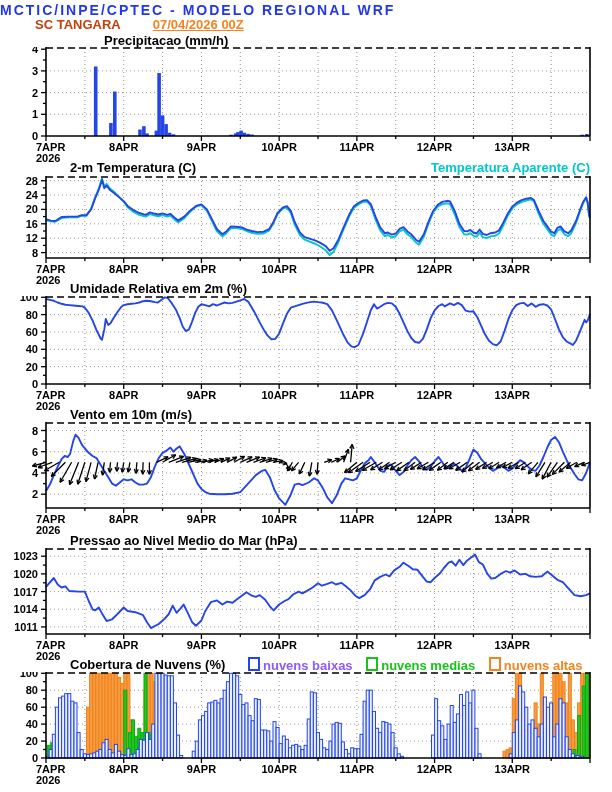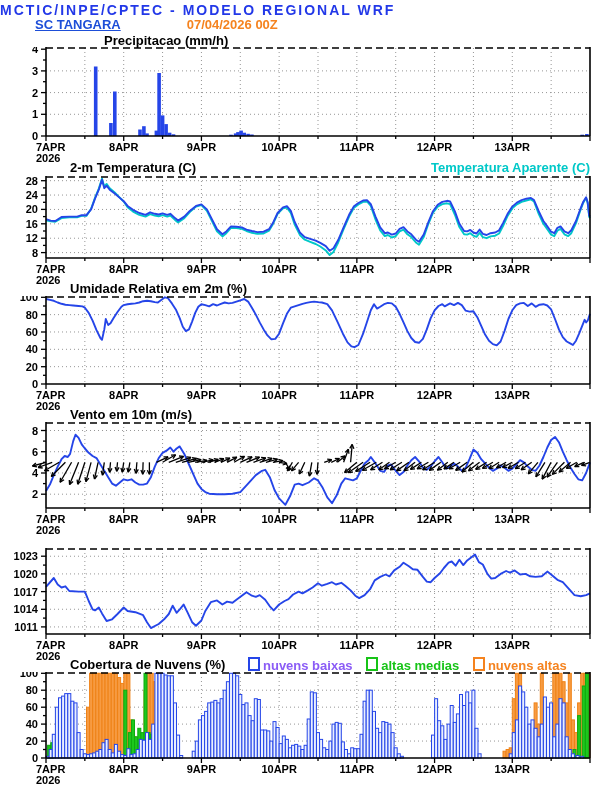--- a/index.html
+++ b/index.html
@@ -1,21 +1,21 @@
 <!DOCTYPE html>
 <html><head>
 <meta charset="utf-8">
 <style>
   html,body{margin:0;padding:0;background:#ffffff;}
   .page{position:relative;width:612px;height:792px;background:#fff;overflow:hidden;
         font-family:"Liberation Sans",sans-serif;font-weight:bold;}
   .hdr1{position:absolute;top:2px;left:0;width:612px;
         font-size:14px;letter-spacing:2px;}
   .hdr2{position:absolute;top:17px;left:35px;font-size:13px;}
-  .hdr2 .run{margin-left:66px;}
+  .hdr2 .run{margin-left:32px;text-decoration:underline;}
   .trow{position:absolute;left:0;width:612px;height:15px;font-size:13px;}
   .trow .lt{position:absolute;left:70px;white-space:nowrap;}
   .trow .rt{position:absolute;right:22px;white-space:nowrap;}
   .row3 .lt{left:70px;padding-left:34px;} .row3 .rt{right:22px;}
   .legend{position:absolute;left:248px;top:0;white-space:nowrap;font-size:13px;}
   .leg{margin-right:10px;}
   .lsq{display:inline-block;width:8px;height:10px;border:2px solid #000;
        background:#fff;vertical-align:-1px;margin-right:3px;}
   svg{position:absolute;left:0;}
   svg text{font-family:"Liberation Sans",sans-serif;font-weight:bold;fill:#000;font-size:11px;}
@@ -23,21 +23,21 @@
   .fr{stroke:#000;stroke-width:1.6;fill:none;}
   .dash{stroke-dasharray:7 4;}
   .tick{stroke:#000;stroke-width:1.3;}
 </style>
 </head>
 <body>
 
 <div class="page">
   <div class="hdr1" style="color: rgb(34, 56, 232);">MCTIC/INPE/CPTEC - MODELO REGIONAL WRF</div>
   <div class="hdr2">
-    <span class="station" style="color: #1d4ed8; text-decoration: underline;">SC TANGARA</span><span class="run" style="color: rgb(245, 131, 31);">07/04/2026 00Z</span>
+    <span class="station" style="color: #c2410c;">SC TANGARA</span><span class="run" style="color: rgb(245, 131, 31);">07/04/2026 00Z</span>
   </div>
 
   <div class="trow row3" style="top:33px">
     <span class="lt">Precipitacao (mm/h)</span>
   </div>
   <svg id="svg0" style="top:47px" width="612" height="116" viewBox="0 0 612 116">
       <line class="grid" x1="84.85714285714286" y1="1" x2="84.85714285714286" y2="88"></line>
       <line class="grid" x1="123.71428571428571" y1="1" x2="123.71428571428571" y2="88"></line>
       <line class="grid" x1="162.57142857142856" y1="1" x2="162.57142857142856" y2="88"></line>
       <line class="grid" x1="201.42857142857142" y1="1" x2="201.42857142857142" y2="88"></line>
@@ -567,20 +567,23 @@
       <text x="356.85714285714283" y="101" text-anchor="middle">11APR</text>
       <line class="tick" x1="434.57142857142856" y1="86" x2="434.57142857142856" y2="91"></line>
       <line class="tick" x1="473.42857142857144" y1="86" x2="473.42857142857144" y2="89"></line>
       <text x="434.57142857142856" y="101" text-anchor="middle">12APR</text>
       <line class="tick" x1="512.2857142857142" y1="86" x2="512.2857142857142" y2="91"></line>
       <line class="tick" x1="551.1428571428571" y1="86" x2="551.1428571428571" y2="89"></line>
       <text x="512.2857142857142" y="101" text-anchor="middle">13APR</text>
       <line class="tick" x1="590" y1="86" x2="590" y2="91"></line>
     </svg>
 
+  <div class="trow" style="top:533px">
+    <span class="lt">Pressao ao Nivel Medio do Mar (hPa)</span>
+  </div>
   <svg id="svg4" style="top:548px" width="612" height="113" viewBox="0 0 612 113">
       <line class="grid" x1="84.85714285714286" y1="1" x2="84.85714285714286" y2="85"></line>
       <line class="grid" x1="123.71428571428571" y1="1" x2="123.71428571428571" y2="85"></line>
       <line class="grid" x1="162.57142857142856" y1="1" x2="162.57142857142856" y2="85"></line>
       <line class="grid" x1="201.42857142857142" y1="1" x2="201.42857142857142" y2="85"></line>
       <line class="grid" x1="240.28571428571428" y1="1" x2="240.28571428571428" y2="85"></line>
       <line class="grid" x1="279.1428571428571" y1="1" x2="279.1428571428571" y2="85"></line>
       <line class="grid" x1="318" y1="1" x2="318" y2="85"></line>
       <line class="grid" x1="356.85714285714283" y1="1" x2="356.85714285714283" y2="85"></line>
       <line class="grid" x1="395.7142857142857" y1="1" x2="395.7142857142857" y2="85"></line>
@@ -634,21 +637,21 @@
       <line class="tick" x1="512.2857142857142" y1="86" x2="512.2857142857142" y2="91"></line>
       <line class="tick" x1="551.1428571428571" y1="86" x2="551.1428571428571" y2="89"></line>
       <text x="512.2857142857142" y="101" text-anchor="middle">13APR</text>
       <line class="tick" x1="590" y1="86" x2="590" y2="91"></line>
     </svg>
 
   <div class="trow" style="top:657px">
     <span class="lt">Cobertura de Nuvens (%)</span>
     <span class="legend">
       <span class="leg"><span class="lsq" id="sq0" style="border-color: rgb(37, 69, 232);"></span><span id="lg0" style="color: #8b5cf6;">nuvens baixas</span></span>
-      <span class="leg"><span class="lsq" id="sq1" style="border-color: rgb(23, 196, 23);"></span><span id="lg1" style="color: rgb(23, 196, 23);">altas medias</span></span>
+      <span class="leg"><span class="lsq" id="sq1" style="border-color: rgb(23, 196, 23);"></span><span id="lg1" style="color: rgb(23, 196, 23);">nuvens medias</span></span>
       <span class="leg"><span class="lsq" id="sq2" style="border-color: rgb(245, 131, 31);"></span><span id="lg2" style="color: rgb(245, 131, 31);">nuvens altas</span></span>
     </span>
   </div>
   <svg id="svg5" style="top:672px" width="612" height="113" viewBox="0 0 612 113">
       <line class="grid" x1="84.85714285714286" y1="1" x2="84.85714285714286" y2="85"></line>
       <line class="grid" x1="123.71428571428571" y1="1" x2="123.71428571428571" y2="85"></line>
       <line class="grid" x1="162.57142857142856" y1="1" x2="162.57142857142856" y2="85"></line>
       <line class="grid" x1="201.42857142857142" y1="1" x2="201.42857142857142" y2="85"></line>
       <line class="grid" x1="240.28571428571428" y1="1" x2="240.28571428571428" y2="85"></line>
       <line class="grid" x1="279.1428571428571" y1="1" x2="279.1428571428571" y2="85"></line>

